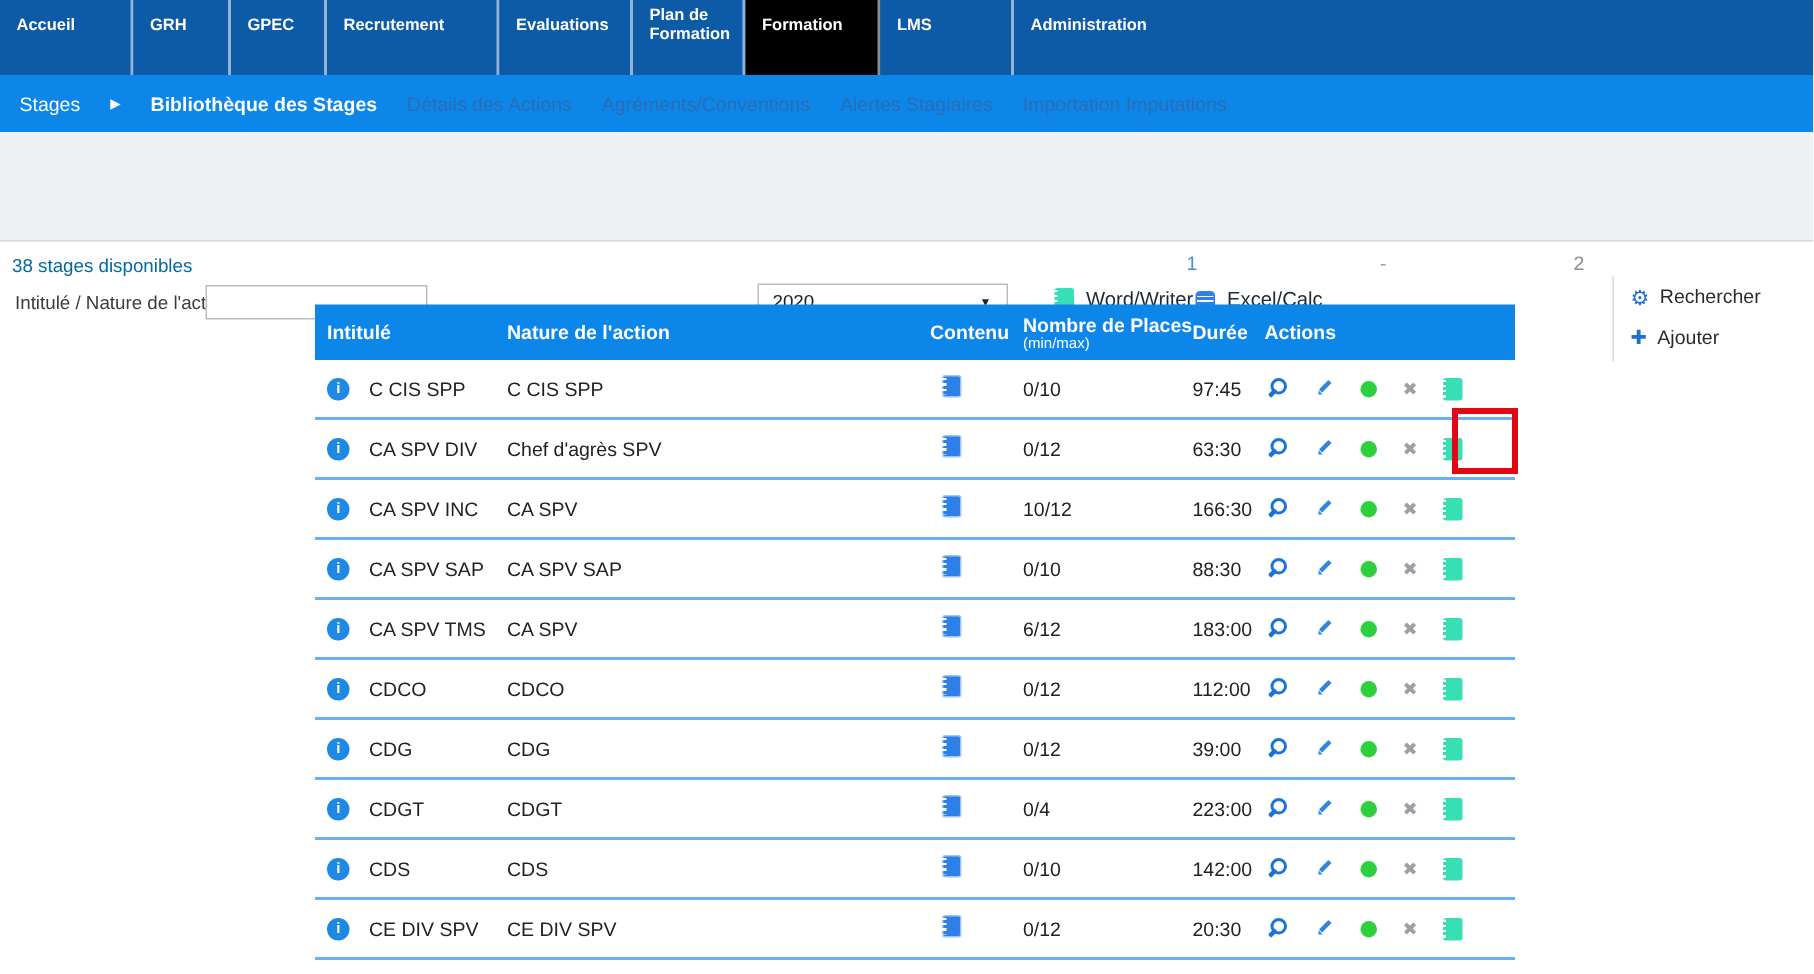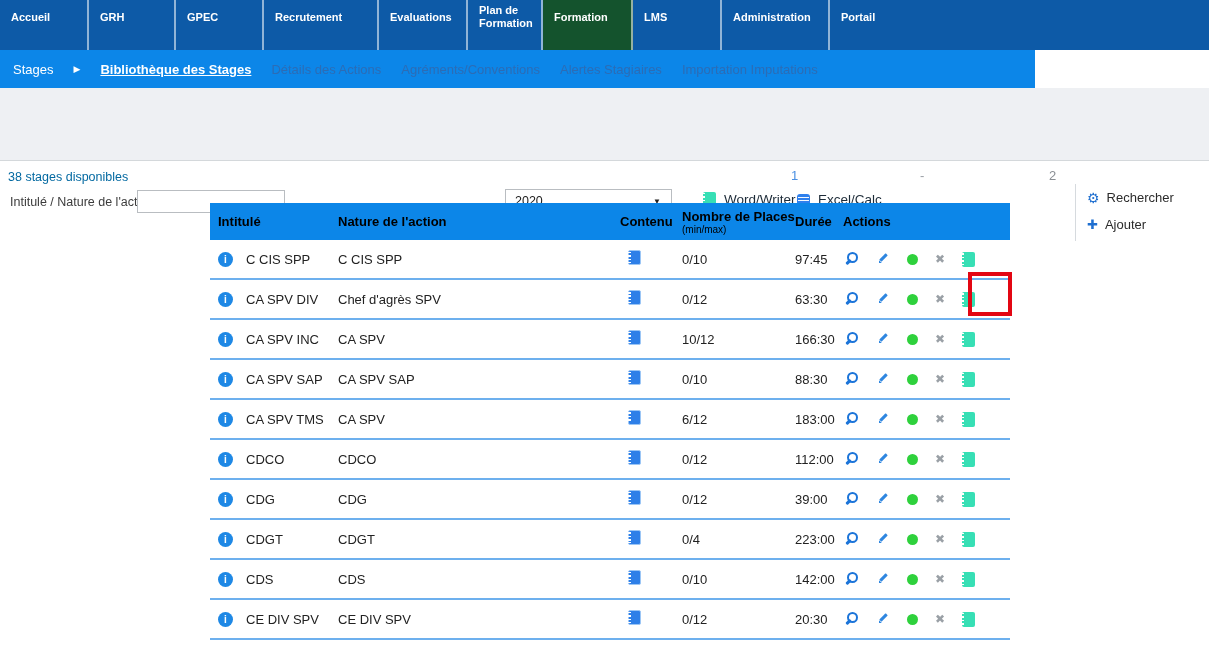--- a/index.html
+++ b/index.html
@@ -6,35 +6,35 @@
   html,body { background:#fff; }
   body { font-family:"Liberation Sans","DejaVu Sans",sans-serif; }
   .screen { position:relative; width:1209px; height:649px; background:#fff; overflow:hidden; }
 
   
   .topnav { position:absolute; left:0; top:0; width:1209px; height:50px; background:#0d5aa7; display:flex; }
   .topnav .tab { height:50px; background:#0d5aa7; color:#fff; font-size:11px; font-weight:bold;
                  display:flex; align-items:center; padding:0 6px 16px 11px; border-right:2px solid rgba(255,255,255,.55);
                  line-height:1.15; cursor:pointer; }
   .topnav .tab:last-child { border-right:none; }
-  .topnav .tab.active { background:#14532d; }
-  .topnav .tab:nth-child(1){width:89px}  .topnav .tab:nth-child(2){width:87px}
-  .topnav .tab:nth-child(3){width:88px}  .topnav .tab:nth-child(4){width:115px}
+  .topnav .tab.active { background:#000000; }
+  .topnav .tab:nth-child(1){width:89px}  .topnav .tab:nth-child(2){width:65px}
+  .topnav .tab:nth-child(3){width:64px}  .topnav .tab:nth-child(4){width:115px}
   .topnav .tab:nth-child(5){width:89px}  .topnav .tab:nth-child(6){width:75px}
   .topnav .tab:nth-child(7){width:90px}  .topnav .tab:nth-child(8){width:89px}
-  .topnav .tab:nth-child(9){width:108px} .topnav .tab:nth-child(10){width:81px}
+  .topnav .tab:nth-child(9){width:129px} .topnav .tab:nth-child(10){width:81px}
   .topnav .tab:nth-child(11){width:93px} .topnav .tab:nth-child(12){width:94px}
   .topnav .tab:nth-child(13){width:88px}
 
   
-  .subnav { position:absolute; left:0; top:50px; width:1035px; height:38px; background:#0c86e8;
+  .subnav { position:absolute; left:0; top:50px; width:1209px; height:38px; background:#0c86e8;
             display:flex; align-items:center; padding-left:13px; column-gap:20px; font-size:13px; }
   .subnav .snitem { color:#2c6cb5; cursor:pointer; white-space:nowrap; }
   .subnav .snitem.white { color:#fff; }
-  .subnav .snitem.active { color:#fff; font-weight:bold;text-decoration:underline; }
+  .subnav .snitem.active { color:#fff; font-weight:bold; }
   .subnav .arrow { color:#fff; font-size:9px; line-height:1; }
 
   
   .filterbar { position:absolute; left:0; top:88px; width:1209px; height:73px; background:#eef0f3; border-bottom:1px solid #d4d8db; }
   .f-label { position:absolute; font-size:12.5px; color:#3c3c3c; }
   .lbl-intitule { left:10px; top:107px; }
   .lbl-catalogue { left:350px; top:107px;margin-top:48px; }
   .f-input { position:absolute; left:137px; top:102px; width:148px; height:23px; border:1px solid #b9bdc1; background:#fff; font-size:12.5px; padding:0 6px; outline:none; }
   .f-select { position:absolute; left:505px; top:101px; width:167px; height:24px; border:1px solid #b9bdc1; background:#fff; font-size:12.5px; color:#222; display:flex; align-items:center; padding-left:9px; cursor:pointer; }
   .f-select .caret { position:absolute; right:10px; top:7px; font-size:8px; color:#222; }
@@ -50,21 +50,21 @@
 
   
   .count-text { position:absolute; left:8px; top:170px; font-size:12.5px; color:#0369a1; }
   .pg { position:absolute; top:168px; font-size:13px; }
   .pg-1 { left:791px; color:#4a90e2; cursor:pointer; }
   .pg-sep { left:920px; color:#9aa0a6; }
   .pg-2 { left:1049px; color:#8a8f94; cursor:pointer; }
 
   
   .stage-table { position:absolute; left:210px; top:203px; width:800px; }
-  .thead { display:grid; grid-template-columns:128px 282px 62px 113px 48px 167px; background:#0c86e8; color:#000000; height:37px; align-items:center; font-size:13px; font-weight:bold; }
+  .thead { display:grid; grid-template-columns:128px 282px 62px 113px 48px 167px; background:#0c86e8; color:#ffffff; height:37px; align-items:center; font-size:13px; font-weight:bold; }
   .thead .hc { padding-left:0; }
   .hc.h-int { padding-left:8px; }
   .hc .sub { display:block; font-size:10px; font-weight:normal; line-height:1; margin-top:1px; }
   .trow { display:grid; grid-template-columns:128px 282px 62px 113px 48px 167px; height:40px; align-items:center; border-bottom:2px solid #6db0ee; font-size:13px; color:#222; background:#fff; }
   .c-int { display:flex; align-items:center; gap:13px; padding-left:8px; }
   .c-cont { padding-left:8px; }
   .c-act { display:flex; align-items:center; gap:17px; padding-left:2px; }
 
   
   .icon-info { width:15px; height:15px; border-radius:50%; background:#1e88e5; color:#fff; font-size:10px; font-weight:bold; display:inline-flex; align-items:center; justify-content:center; flex:0 0 15px; cursor:pointer; }
@@ -114,23 +114,20 @@
       </div>
       <div class="tab active">
         <span>Formation</span>
       </div>
       <div class="tab">
         <span>LMS</span>
       </div>
       <div class="tab">
         <span>Administration</span>
       </div>
-      <div class="tab">
-        <span>Portail</span>
-      </div>
     </nav>
 
   <div class="subnav">
       <span class="snitem white">Stages</span>
       <span class="arrow">▶</span>
       <span class="snitem active">Bibliothèque des Stages</span>
       <span class="snitem ">Détails des Actions</span>
       <span class="snitem ">Agréments/Conventions</span>
       <span class="snitem ">Alertes Stagiaires</span>
       <span class="snitem ">Importation Imputations</span>

